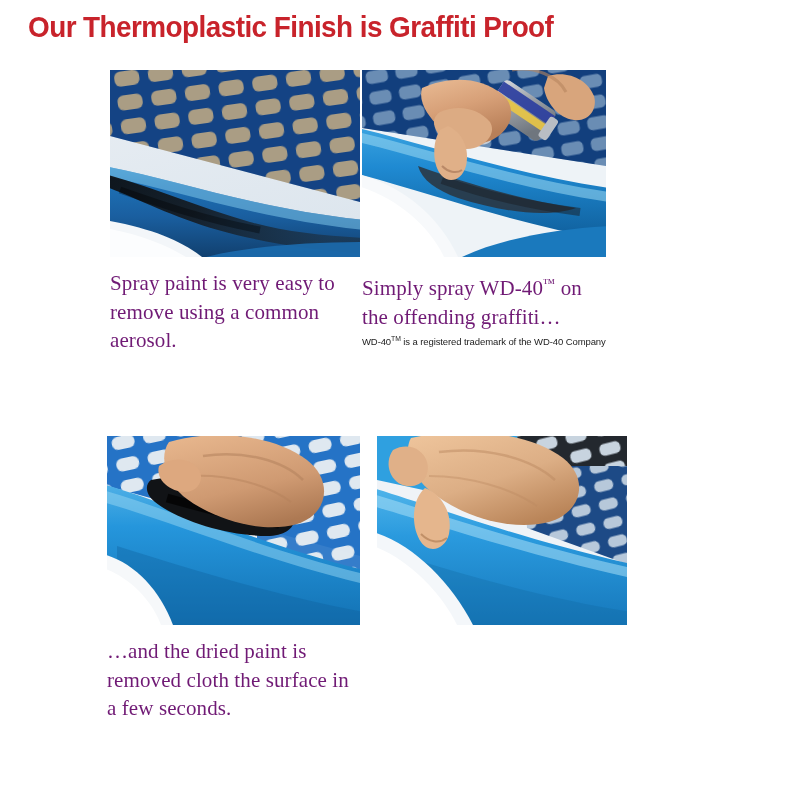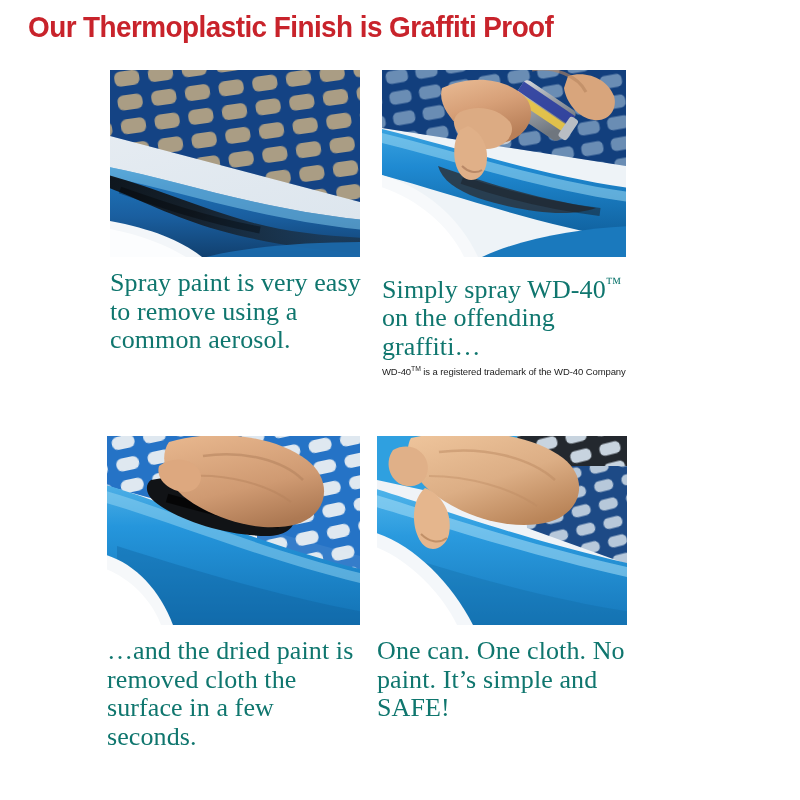--- a/index.html
+++ b/index.html
@@ -39,23 +39,23 @@
   }
   .photo {
     position: relative;
     overflow: hidden;
     background: #d8e6f2;
   }
   .photo svg { display: block; width: 100%; height: 100%; }
 
   .caption {
     font-family: "Liberation Serif", serif;
-    font-size: 26px;
+    font-size: 21px;
     line-height: 28.5px;
-    color: #0f766e;
+    color: #701a75;
     margin-top: 12px;
     letter-spacing: 0.1px;
   }
   .caption .tm {
     font-size: 0.6em;
     vertical-align: super;
     letter-spacing: 0;
   }
   .footnote {
     font-family: "Liberation Sans", sans-serif;
@@ -66,21 +66,21 @@
     letter-spacing: -0.1px;
     white-space: nowrap;
   }
   .footnote .tm {
     font-size: 0.72em;
     vertical-align: super;
   }
 
   
   #panel-1 { left: 110px; top: 70px;  width: 250px; }
-  #panel-2 { left: 382px; top: 70px;  width: 244px; }
+  #panel-2 { left: 362px; top: 70px;  width: 244px; }
   #panel-3 { left: 107px; top: 436px; width: 253px; }
   #panel-4 { left: 377px; top: 436px; width: 250px; }
 
   #panel-1 .photo { height: 187px; }
   #panel-2 .photo { height: 187px; }
   #panel-3 .photo { height: 189px; }
   #panel-4 .photo { height: 189px; }
 
   #panel-1 .caption, #panel-3 .caption { width: 252px; }
   #panel-2 .caption { width: 248px; }
@@ -288,14 +288,13 @@
       <path d="M34,2 C88,-10 152,-4 186,22 C212,42 206,76 172,86 C134,96 82,80 52,54 C34,38 26,16 34,2 Z" fill="url(#g4skin)"></path>
       <path d="M62,16 C108,10 154,22 178,44" stroke="#bb8a62" stroke-width="2.5" fill="none" opacity="0.5"></path>
       <path d="M52,40 C92,40 134,52 160,70" stroke="#bb8a62" stroke-width="2" fill="none" opacity="0.4"></path>
 
       <path d="M48,52 C64,58 76,76 72,98 C68,114 52,118 44,106 C34,92 34,64 48,52 Z" fill="#e5b68d"></path>
       <path d="M44,98 C52,106 62,108 70,102" stroke="#a8764f" stroke-width="2" fill="none" opacity="0.6"></path>
 
       <path d="M16,14 C30,6 46,12 50,26 C54,40 44,52 30,50 C14,48 6,28 16,14 Z" fill="#e0b088"></path>
     </svg>
   </div>
-  <div class="caption">One can. One cloth. No paint. It’s simple and SAFE!</div>
 </div>
 
 </body></html>

